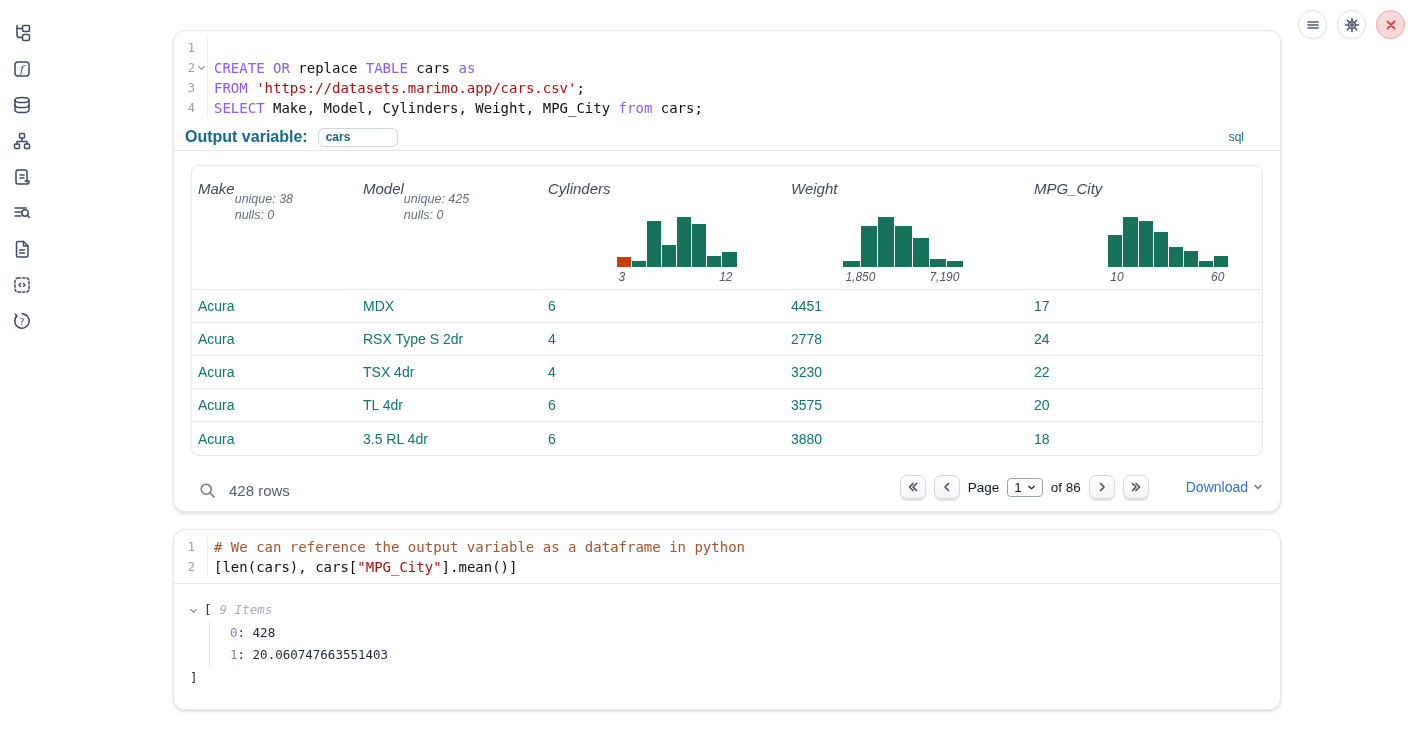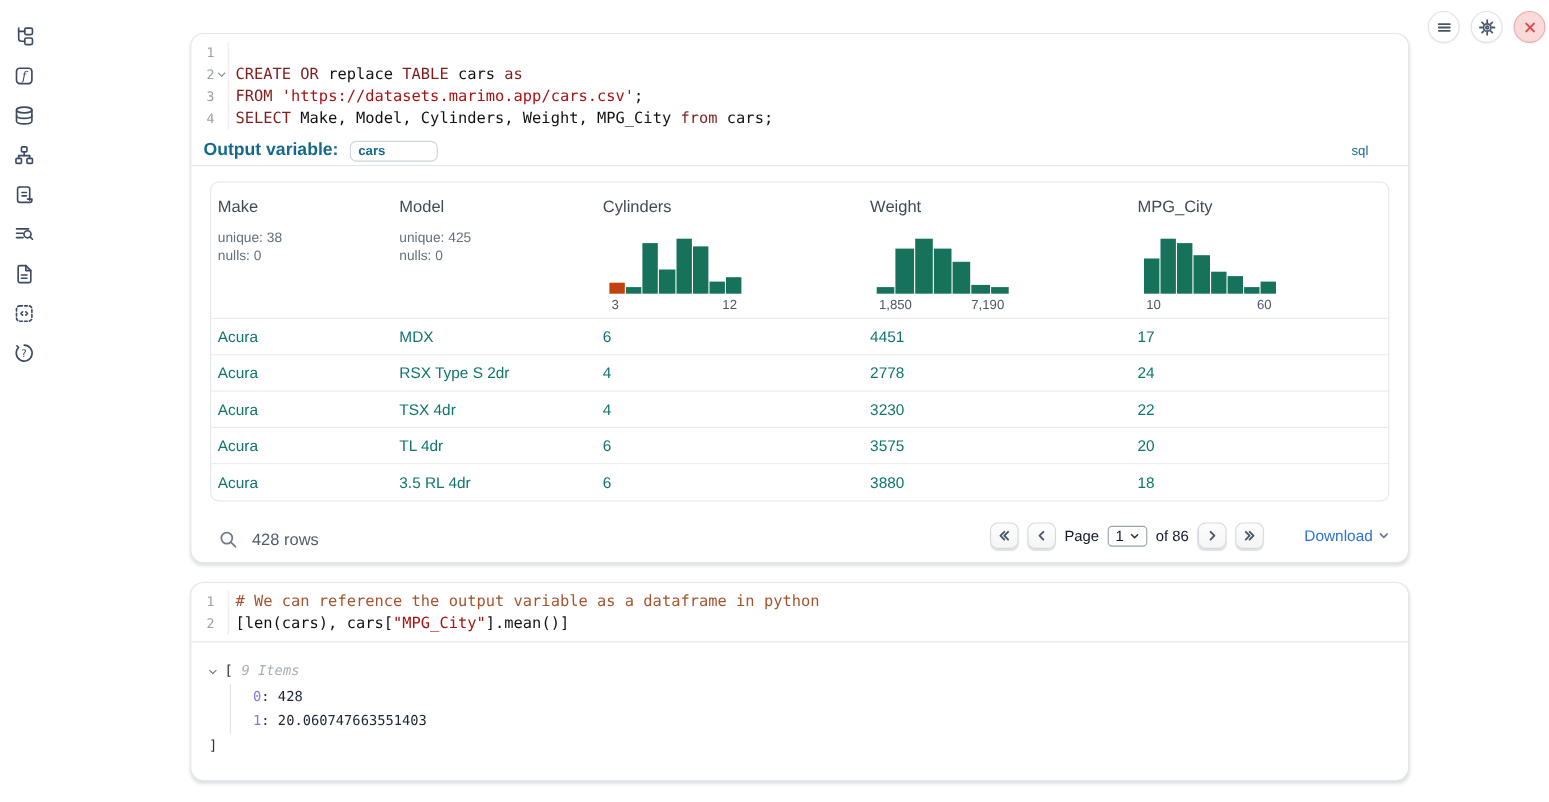--- a/index.html
+++ b/index.html
@@ -23,36 +23,36 @@
   .cell-card{background:#fff;border:1px solid #e4e7ea;border-radius:12px;box-shadow:0 2px 3px rgba(25,35,55,.14);overflow:hidden;}
 
   
   .code-area{padding:7px 0 6px;}
   .code-line{display:flex;align-items:center;font-family:"DejaVu Sans Mono",monospace;font-size:14px;line-height:20px;white-space:pre;}
   .gutter-num{width:21px;text-align:right;color:#9aa0a8;font-size:12px;flex:0 0 auto;font-family:"DejaVu Sans Mono",monospace;}
   .fold-col{width:13px;flex:0 0 auto;display:flex;align-items:center;justify-content:center;border-right:1px solid #ececec;align-self:stretch;}
   .fold-caret{width:5px;height:5px;border-right:1.2px solid #8a919c;border-bottom:1.2px solid #8a919c;transform:rotate(45deg);margin-top:-3px;}
   .code-text{padding-left:6px;color:#000;}
   .tk-cm{color:#a5542d;}
-  .tk-kw{color:#7f1d1d;}
+  .tk-kw{color:#8b5cf6;}
   .tk-st{color:#aa1111;}
   .tk-pl{color:#111111;}
 
   
   .outvar-bar{display:flex;align-items:center;height:27px;padding:0 36px 0 11px;border-bottom:1px solid #e4e7ea;}
   .outvar-label{color:#15698c;font-weight:bold;font-size:16px;}
   .outvar-input{margin-left:10px;width:80px;height:19px;border:1px solid #ccd4dc;border-radius:6px;color:#15698c;font-weight:bold;font-size:12px;padding:0 7px;font-family:"Liberation Sans",sans-serif;outline:none;background:#fff;}
   .lang-tag{margin-left:auto;color:#15698c;font-weight:normal;font-size:12px;cursor:pointer;}
 
   
   .output-section{padding:14px 17px 12px;}
   .table-wrap{border:1px solid #e3e6ea;border-radius:8px;overflow:hidden;}
   .grid-5{display:grid;grid-template-columns:165px 185px 243px 243px 1fr;}
   .thead{border-bottom:1px solid #e8eaee;height:124px;}
-  .th{padding:14px 6px 5px 6px;display:flex;flex-direction:column;cursor:pointer;}
+  .th{padding:14px 6px 5px 6px;display:flex;flex-direction:row;cursor:pointer;font-style:italic;}
   .col-name{font-size:15px;color:#3f4a58;}
   .col-stats{margin-top:11px;font-size:12.5px;color:#65707e;line-height:16px;}
   .hist{margin-top:auto;margin-left:6px;width:120px;}
   .hist-bars{display:flex;align-items:flex-end;gap:1px;height:52px;}
   .bar{flex:1 1 0;}
   .hist-labels{display:flex;justify-content:space-between;font-size:12px;color:#4e5866;margin-top:3px;padding:0 4px 0 2px;}
   .tr{height:33px;align-items:center;border-bottom:1px solid #e8eaee;font-size:14px;color:#0f766e;}
   .tr:last-child{border-bottom:none;}
   .td{padding:0 6px;overflow:hidden;white-space:nowrap;}
 

